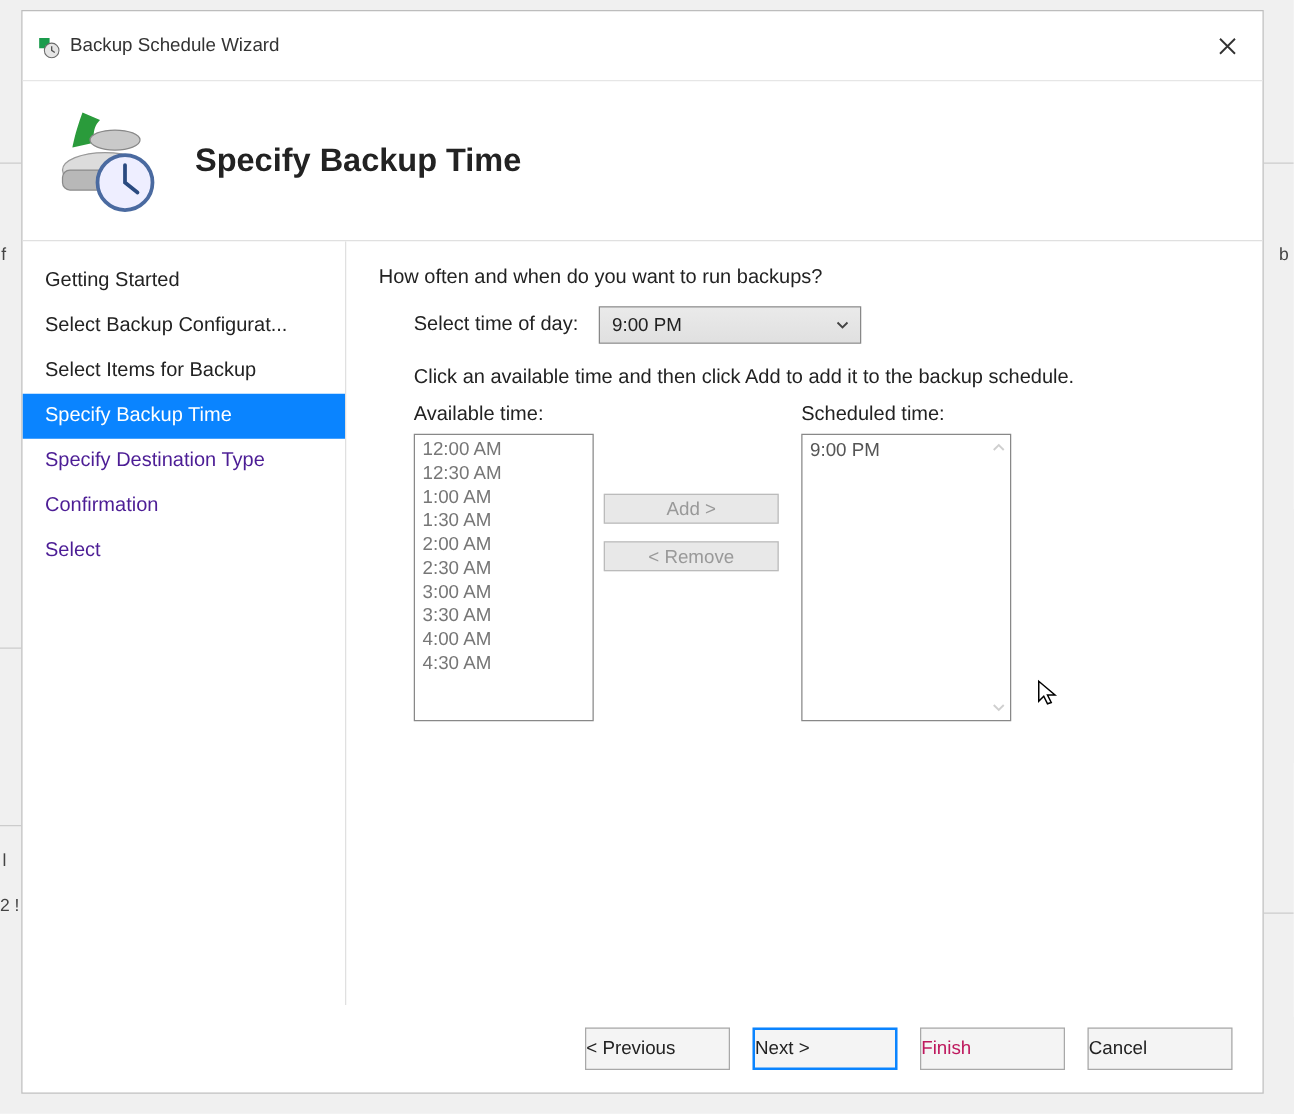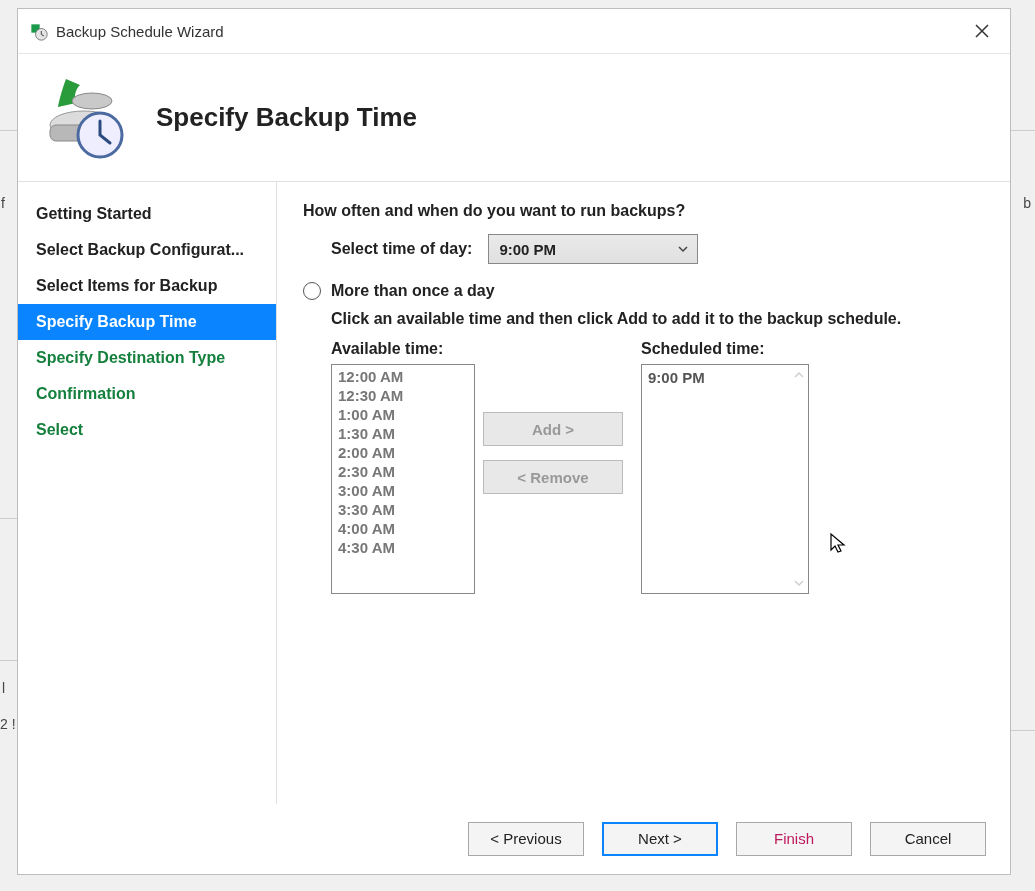--- a/index.html
+++ b/index.html
@@ -20,21 +20,21 @@
   .window {
     position: absolute;
     top: 8px; left: 17px;
     width: 994px; height: 867px;
     background: #ffffff;
     border: 1px solid #bdbdbd;
     display: flex;
     flex-direction: column;
   }
   .titlebar {
-    height: 45px;
+    height: 56px;
     display: flex;
     align-items: center;
     padding: 0 6px 0 10px;
     border-bottom: 1px solid #e6e6e6;
   }
   .title-icon {
     width: 20px; height: 20px;
     margin-right: 8px;
     display:flex; align-items:center; justify-content:center;
   }
@@ -51,41 +51,40 @@
     display:flex; align-items:center;
     gap: 30px;
     border-bottom: 1px solid #e0e0e0;
   }
   .big-icon { width: 90px; height: 90px; margin-left:6px; }
   .page-title { font-size: 26px; font-weight: 700; color:#222; }
   .body {
     flex: 1;
     display: flex;
     overflow: hidden;
-    font-weight: bold;
   }
   .sidebar {
     width: 259px;
     border-right: 1px solid #e0e0e0;
     padding: 14px 0;
   }
   .sidebar-item {
     padding: 9px 18px;
     font-size: 16px;
     color: #222;
     cursor: pointer;
     white-space: nowrap;
     overflow: hidden;
     text-overflow: ellipsis;
   }
   .sidebar-item.selected {
     background: #0a84ff;
     color: #fff;
   }
-  .sidebar-item.inactive { color: #15803d; }
+  .sidebar-item.inactive { color: #4c1d95; }
   .main {
     flex: 1;
     padding: 20px 26px 10px 26px;
     position: relative;
   }
   .question { font-size: 16px; margin-bottom: 14px; }
   .radio-row { display:flex; align-items:center; gap:10px; margin-bottom:10px; }
   .radio {
     width: 18px; height: 18px; border-radius:50%;
     border: 1.5px solid #555; display:flex; align-items:center; justify-content:center;
@@ -124,21 +123,21 @@
     overflow-y: scroll;
     font-size: 15px;
     padding: 2px 0;
   }
   .listbox.disabled { color:#777; }
   .listbox .opt { padding: 1px 6px; cursor:pointer; }
   .mid-btns {
     display:flex; flex-direction:column; gap:14px; margin-top:72px;
   }
   .mid-btn {
-    width: 140px; height: 34px;
+    width: 140px; height: 24px;
     border: 1px solid #bbb;
     background: #e8e8e8;
     color: #999;
     font-size: 15px;
     display:flex; align-items:center; justify-content:center;
     cursor: default;
   }
   .scheduled {
     width: 168px; height: 230px;
     border: 1px solid #888; background:#fff;
@@ -153,21 +152,21 @@
   }
   .vscroll svg { width:12px; height:12px; opacity:0.4; }
   .footer {
     height: 70px;
     display:flex; align-items:center; justify-content:flex-end;
     gap: 18px; padding: 0 24px;
   }
   .btn {
     min-width: 116px; height: 34px;
     border: 1px solid #a8a8a8; background:#f4f4f4;
-    font-size: 15px; text-align:center; line-height:32px;
+    font-size: 15px; line-height:32px;
     cursor:pointer; color:#222;
   }
   .btn.primary { border: 2px solid #0a84ff; line-height:30px; }
   .btn.disabled { color:#be185d; cursor:default; }
   .cursor-arrow {
     position:absolute; top: 350px; left: 552px; pointer-events:none;
   }
   
   .listbox::-webkit-scrollbar { width: 17px; }
   .listbox::-webkit-scrollbar-track { background:#f0f0f0; }
@@ -237,24 +236,20 @@
       <div class="subrow">
         <div class="sublabel">Select time of day:</div>
         <div class="time-select">
           <span>9:00 PM</span>
           <svg class="chevron" viewBox="0 0 12 12">
             <path d="M2 4 L6 8 L10 4" fill="none" stroke="#444" stroke-width="1.5"></path>
           </svg>
         </div>
       </div>
 
-      <div class="radio-row">
-        <div class="radio"></div>
-        <div class="radio-label">More than once a day</div>
-      </div>
       <div class="desc">Click an available time and then click Add to add it to the backup schedule.</div>
 
       <div class="lists-area">
         <div class="list-col">
           <div class="list-label">Available time:</div>
           <div class="listbox disabled" id="available-list">
               <div class="opt">12:00 AM</div>
               <div class="opt">12:30 AM</div>
               <div class="opt">1:00 AM</div>
               <div class="opt">1:30 AM</div>

